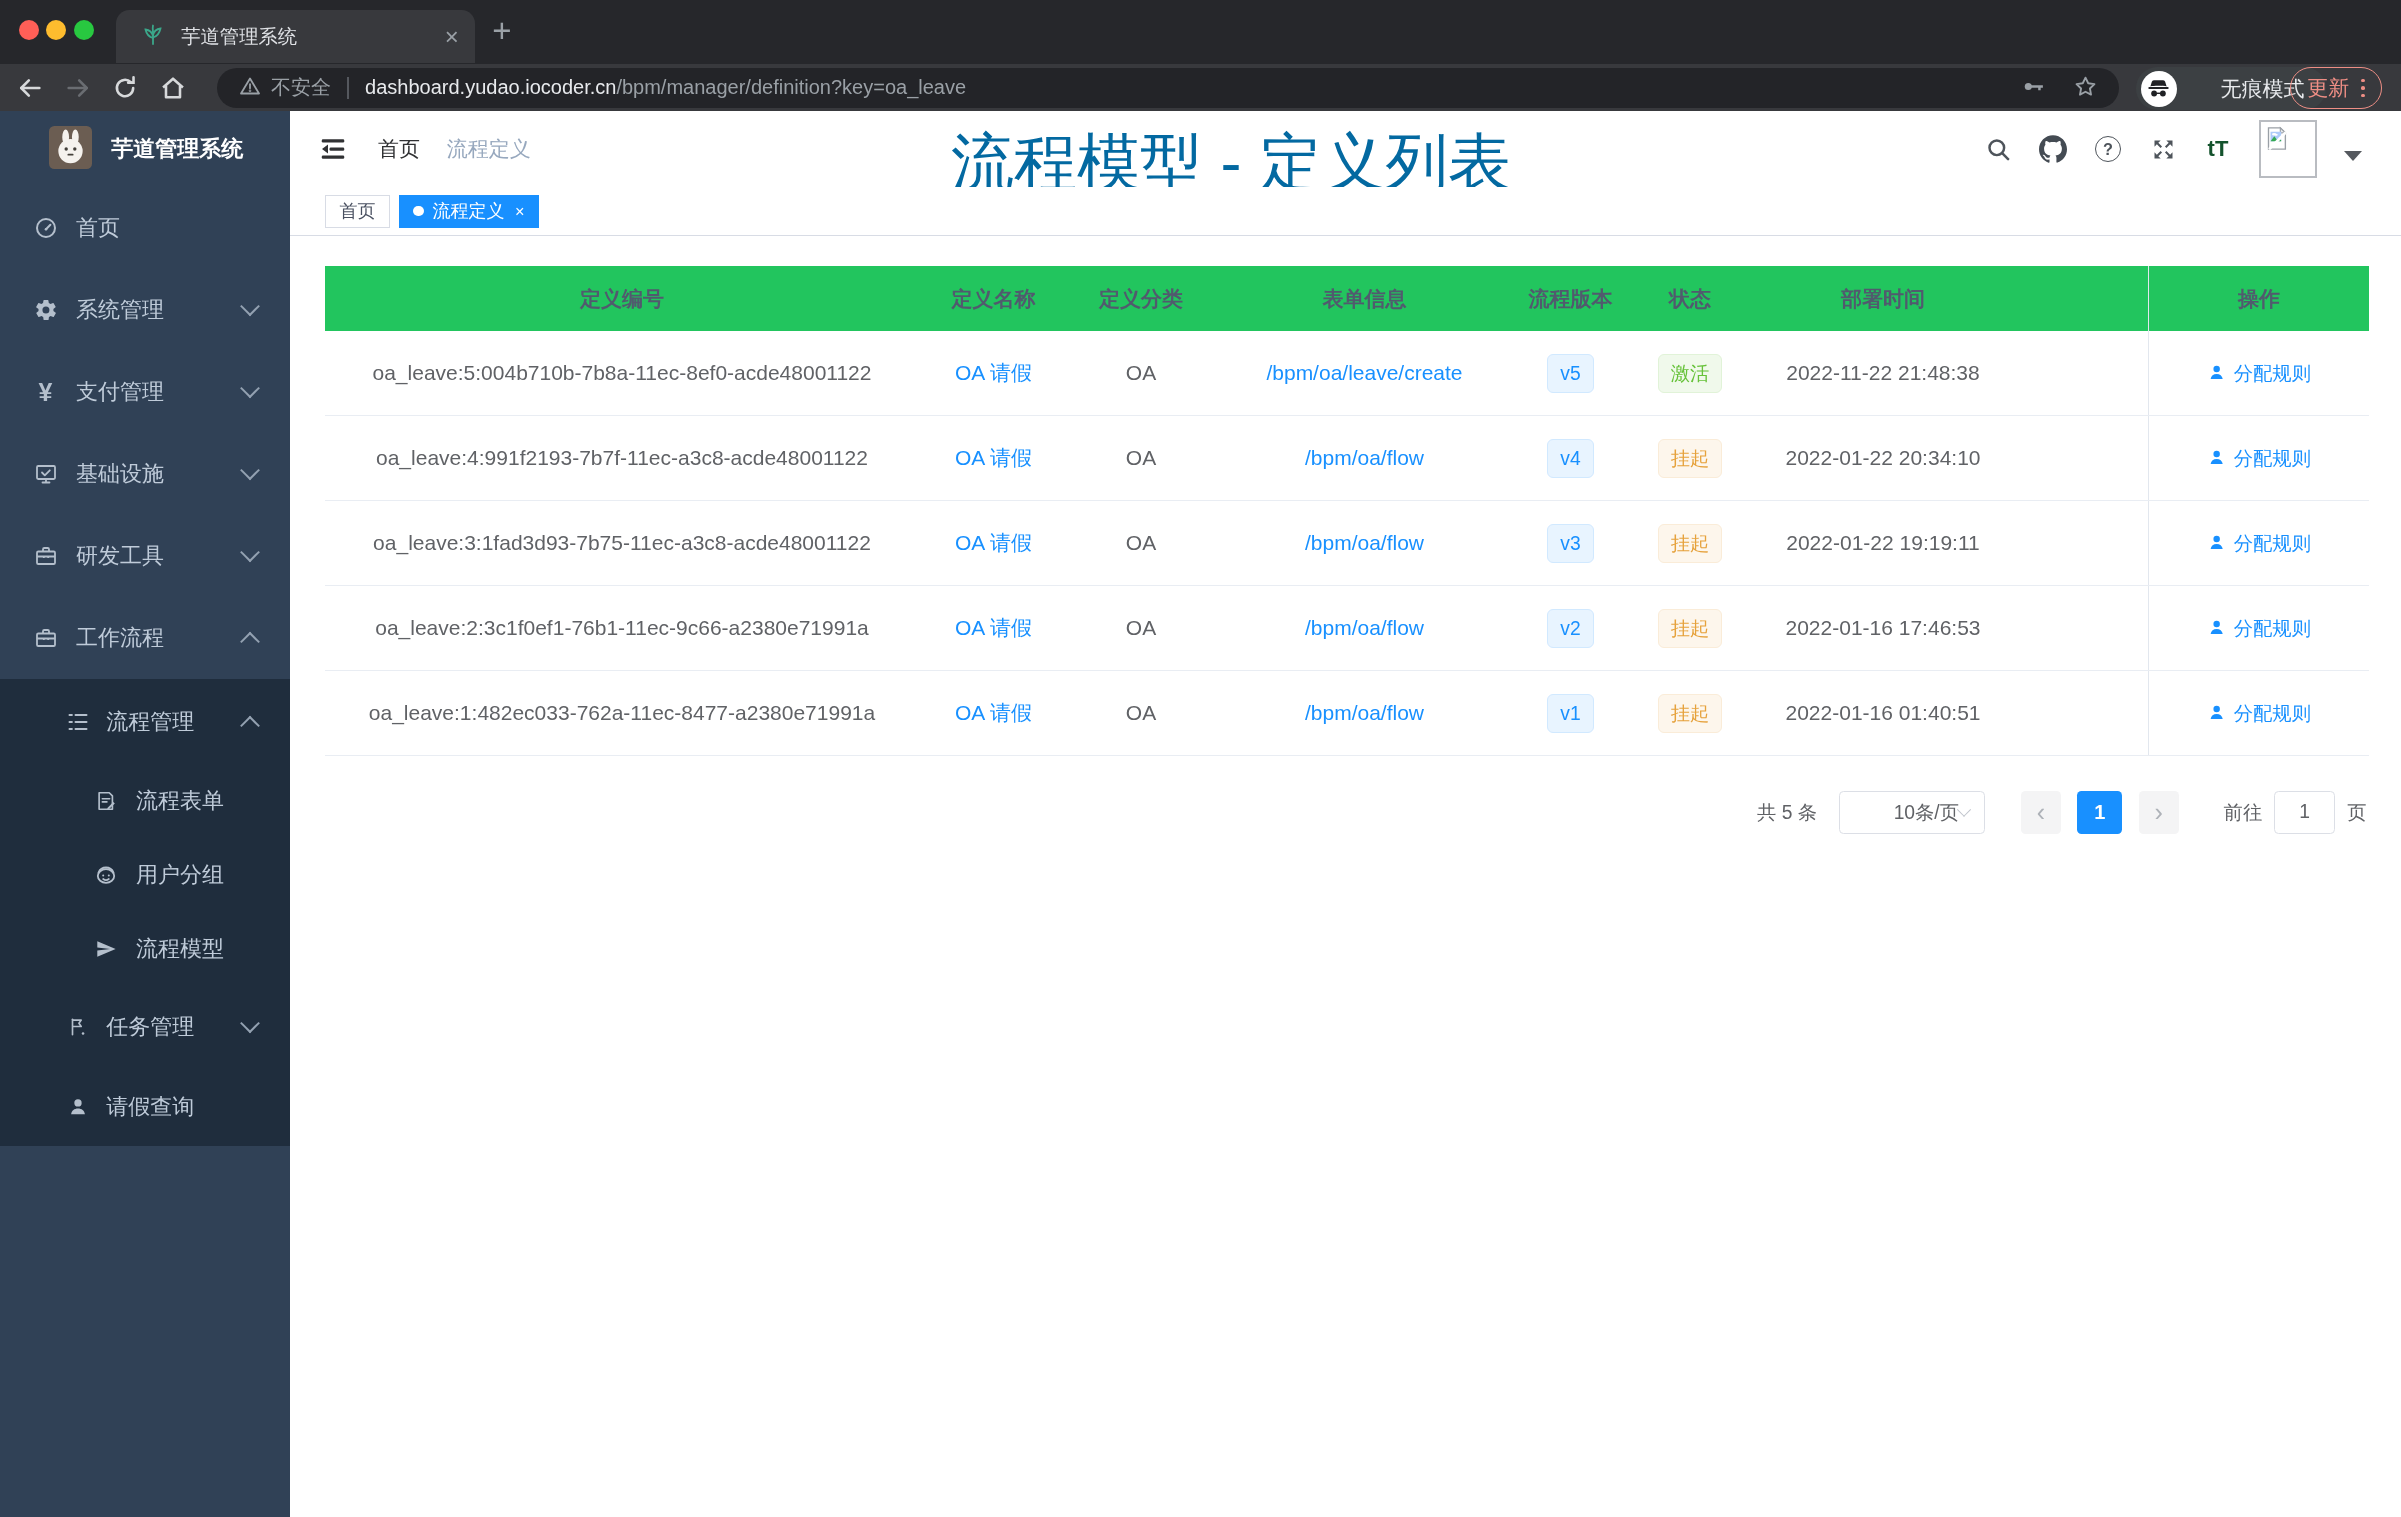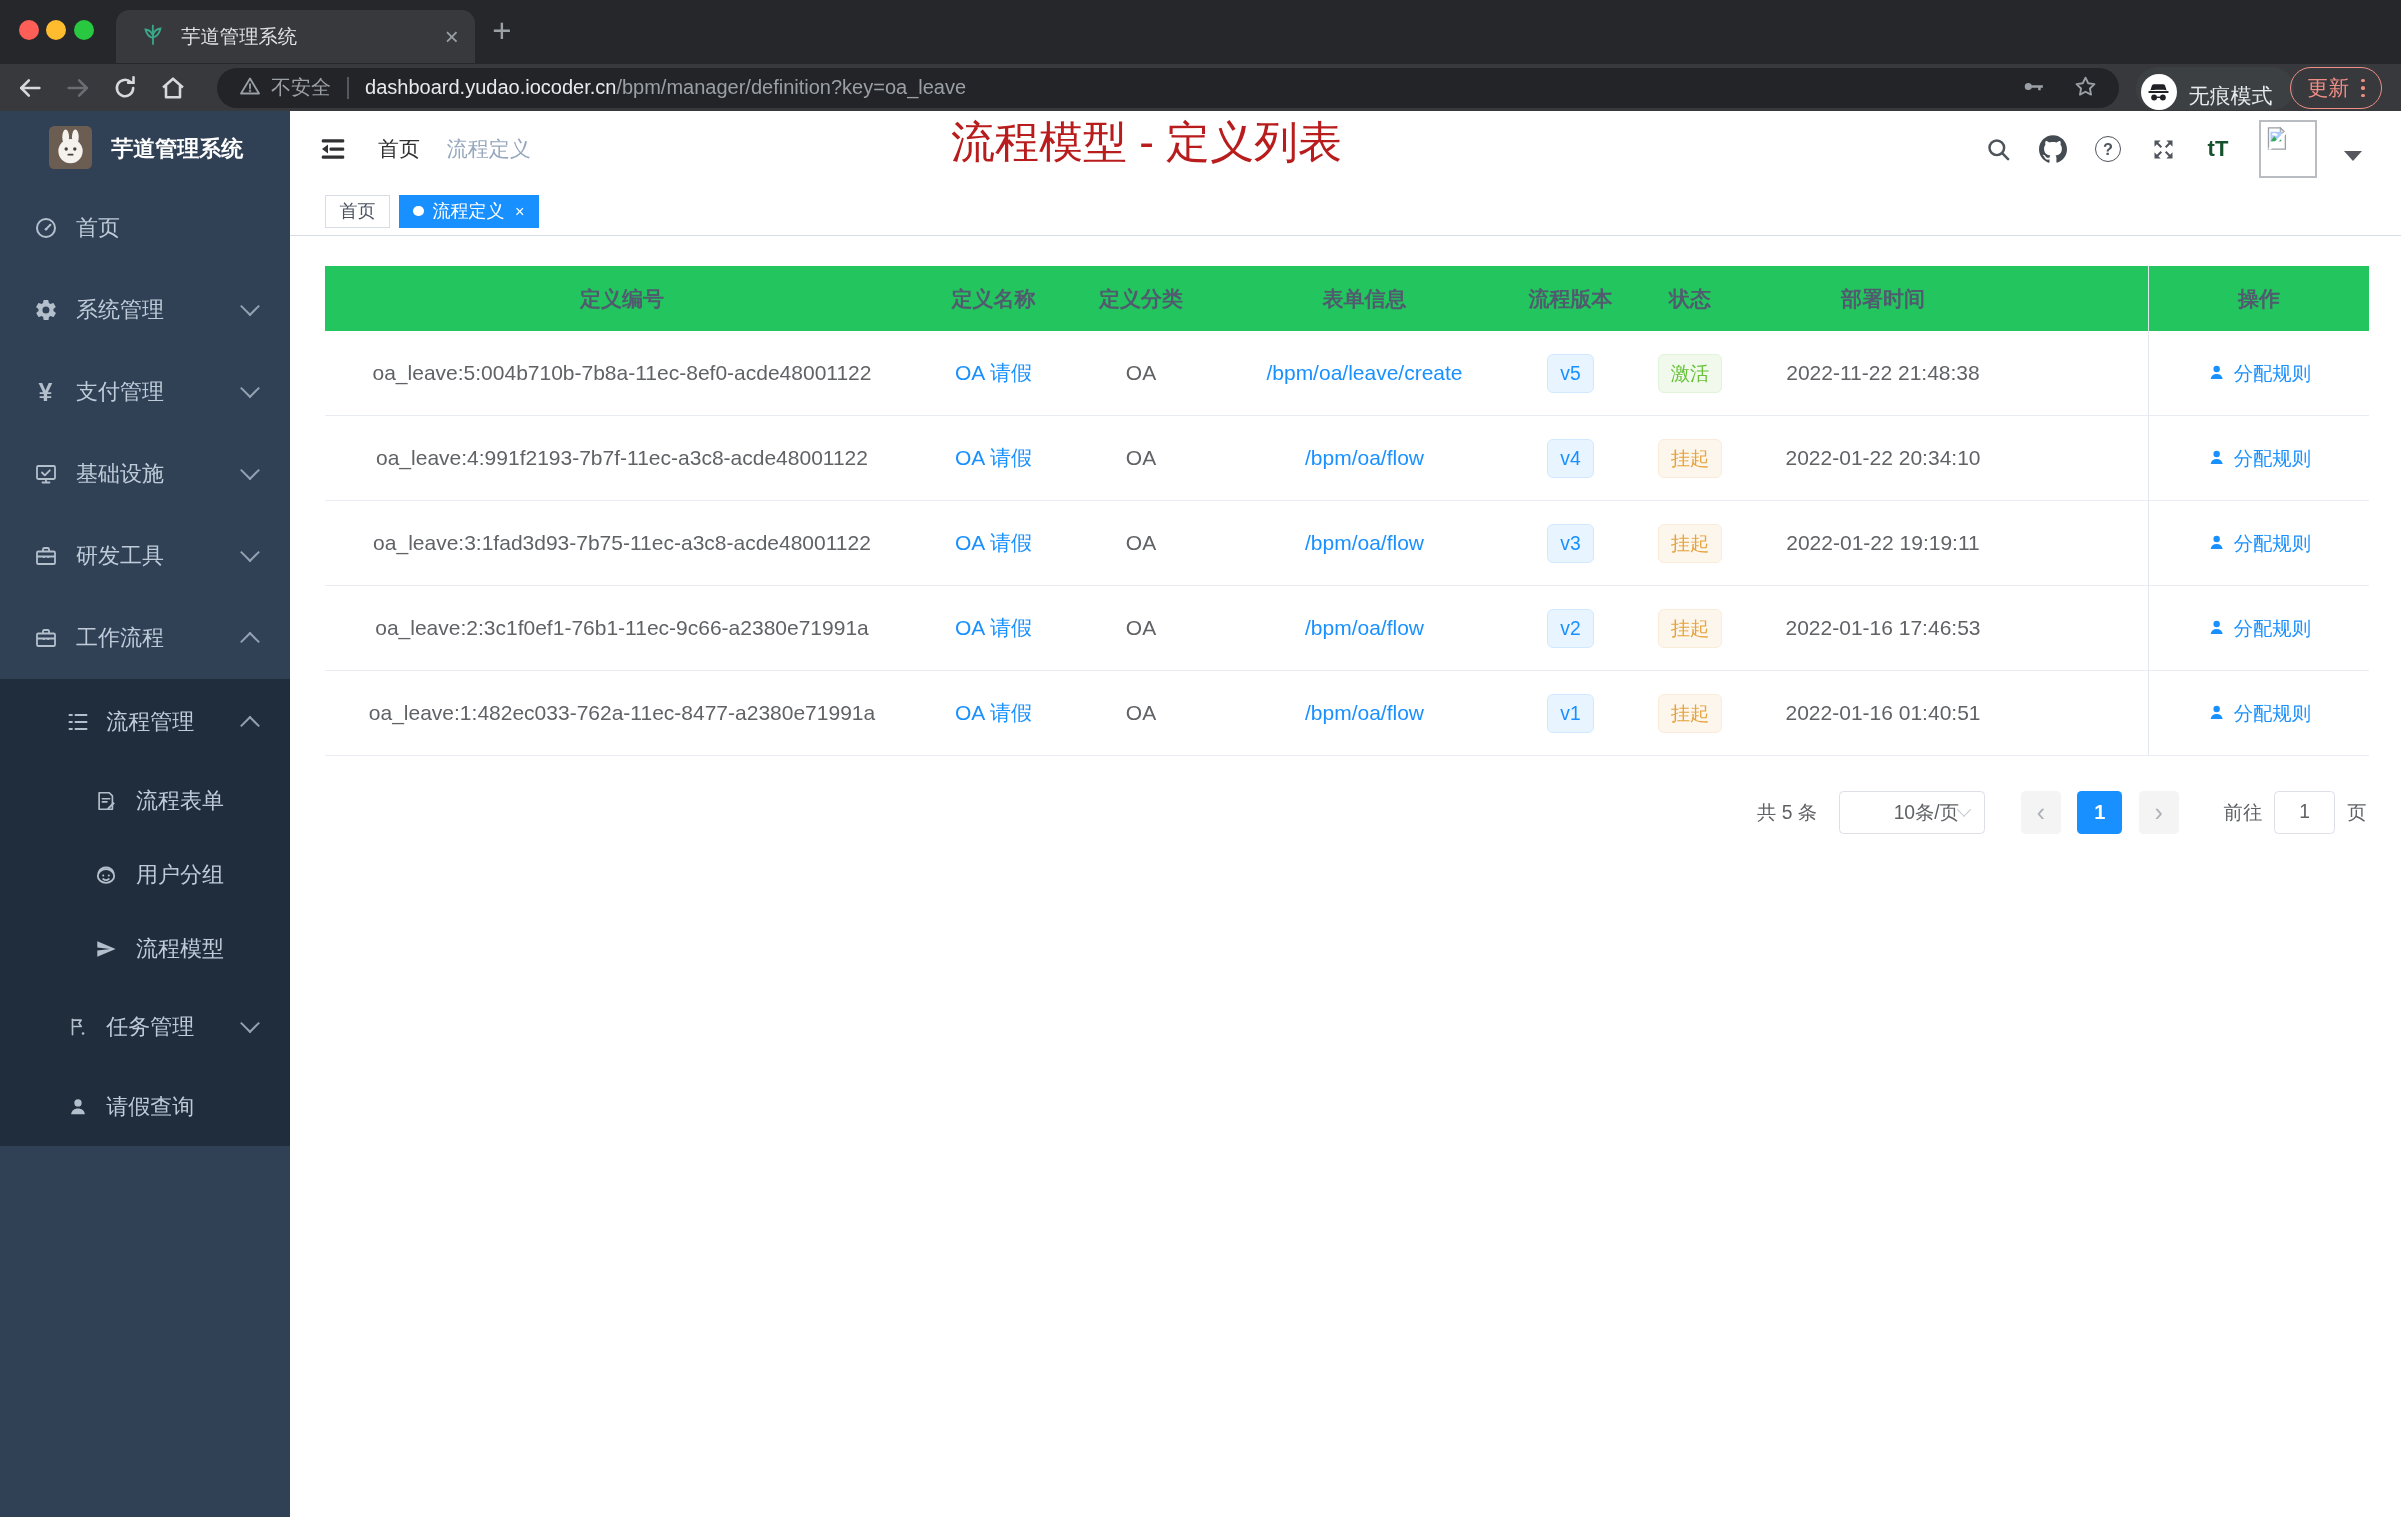--- a/index.html
+++ b/index.html
@@ -18,21 +18,21 @@
           display:flex;align-items:center;justify-content:center;font-weight:300;}
   .toolbar{position:absolute;top:64px;left:0;right:0;height:48px;background:#38393d;}
   .nav-ico{position:absolute;top:9.7px;width:28px;height:28px;}
   .urlpill{position:absolute;left:217px;top:3.7px;width:1902px;height:40px;background:#232428;border-radius:20px;
            display:flex;align-items:center;padding:0 21px;box-sizing:border-box;}
   .sec-label{color:#9aa0a6;font-size:20px;margin-left:9px;}
   .pill-div{width:1.5px;height:22px;background:#55585e;margin:0 16.3px;}
   .url-text{flex:1;font-size:20px;white-space:nowrap;overflow:hidden;}
   .url-domain{color:#e8eaed;} .url-path{color:#9aa0a6;}
   .incog{position:absolute;left:2136px;top:3px;height:43px;background:#3c4043;border-radius:21.5px;
-         display:flex;align-items:flex-end;padding:0 21px 0 4.5px;}
+         display:flex;align-items:center;padding:0 21px 0 4.5px;gap:32px;}
   .incog-circle{width:36px;height:36px;border-radius:50%;background:#fff;display:flex;align-items:center;justify-content:center;}
   .incog-label{color:#e8eaed;font-size:21px;margin-left:12px;}
   .update-pill{position:absolute;left:2290px;top:3px;width:92px;height:42px;border:1.5px solid #ee8e85;border-radius:21.5px;
                box-sizing:border-box;display:flex;align-items:center;justify-content:center;gap:12px;}
   .update-label{color:#ee8e85;font-size:21px;}
   .vdots{display:flex;flex-direction:column;gap:3.7px;}
   .vdots i{width:3.7px;height:3.7px;border-radius:50%;background:#ee8e85;}
 
   
   .app{position:absolute;top:111px;left:0;right:0;bottom:0;}
@@ -49,21 +49,21 @@
         margin-left:auto;margin-right:33px;flex:none;}
   .chev.down{transform:translateY(-3.7px) rotate(45deg);}
   .chev.up{transform:translateY(3.7px) rotate(-135deg);}
   .yen-glyph{font-size:25px;font-weight:bold;color:#b4bfcc;}
 
   .main{position:absolute;left:290px;top:0;right:0;bottom:0;background:#fff;}
   .navbar{position:absolute;top:0;left:0;right:0;height:76px;border-bottom:0.7px solid #f0f2f5;background:#fff;}
   .hamburger{position:absolute;left:28px;top:23px;width:30px;height:30px;}
   .breadcrumb{position:absolute;left:88px;top:0;height:76px;display:flex;align-items:center;font-size:21px;}
   .bc-home{color:#303133;} .bc-sep{color:#c0c4cc;margin:0 13.4px;} .bc-cur{color:#97a8be;}
-  .annotation{position:absolute;left:661px;top:2px;font-size:44px;font-weight:500;color:#b91c1c;white-space:nowrap;}
+  .annotation{position:absolute;left:661px;top:9px;font-size:63px;font-weight:500;color:#0369a1;white-space:nowrap;}
   .nav-right{position:absolute;right:39px;top:0;height:76px;display:flex;align-items:center;gap:27px;}
   .nr-ico{width:28px;height:28px;display:flex;align-items:center;justify-content:center;}
   .qcircle{width:24px;height:24px;border:1.9px solid #4e545b;border-radius:50%;display:flex;align-items:center;
            justify-content:center;font-size:16.3px;font-weight:bold;color:#4e545b;}
   .tT{font-size:22px;font-weight:bold;color:#14532d;}
   .avatar-box{width:58px;height:58px;background:#fff;border:2.2px solid #b9bcc1;box-sizing:border-box;
               display:flex;align-items:flex-start;justify-content:flex-start;padding:3px;}
   .caret-down{width:0;height:0;border-left:9px solid transparent;border-right:9px solid transparent;
               border-top:10.4px solid #55595f;margin-top:13.4px;}
 

